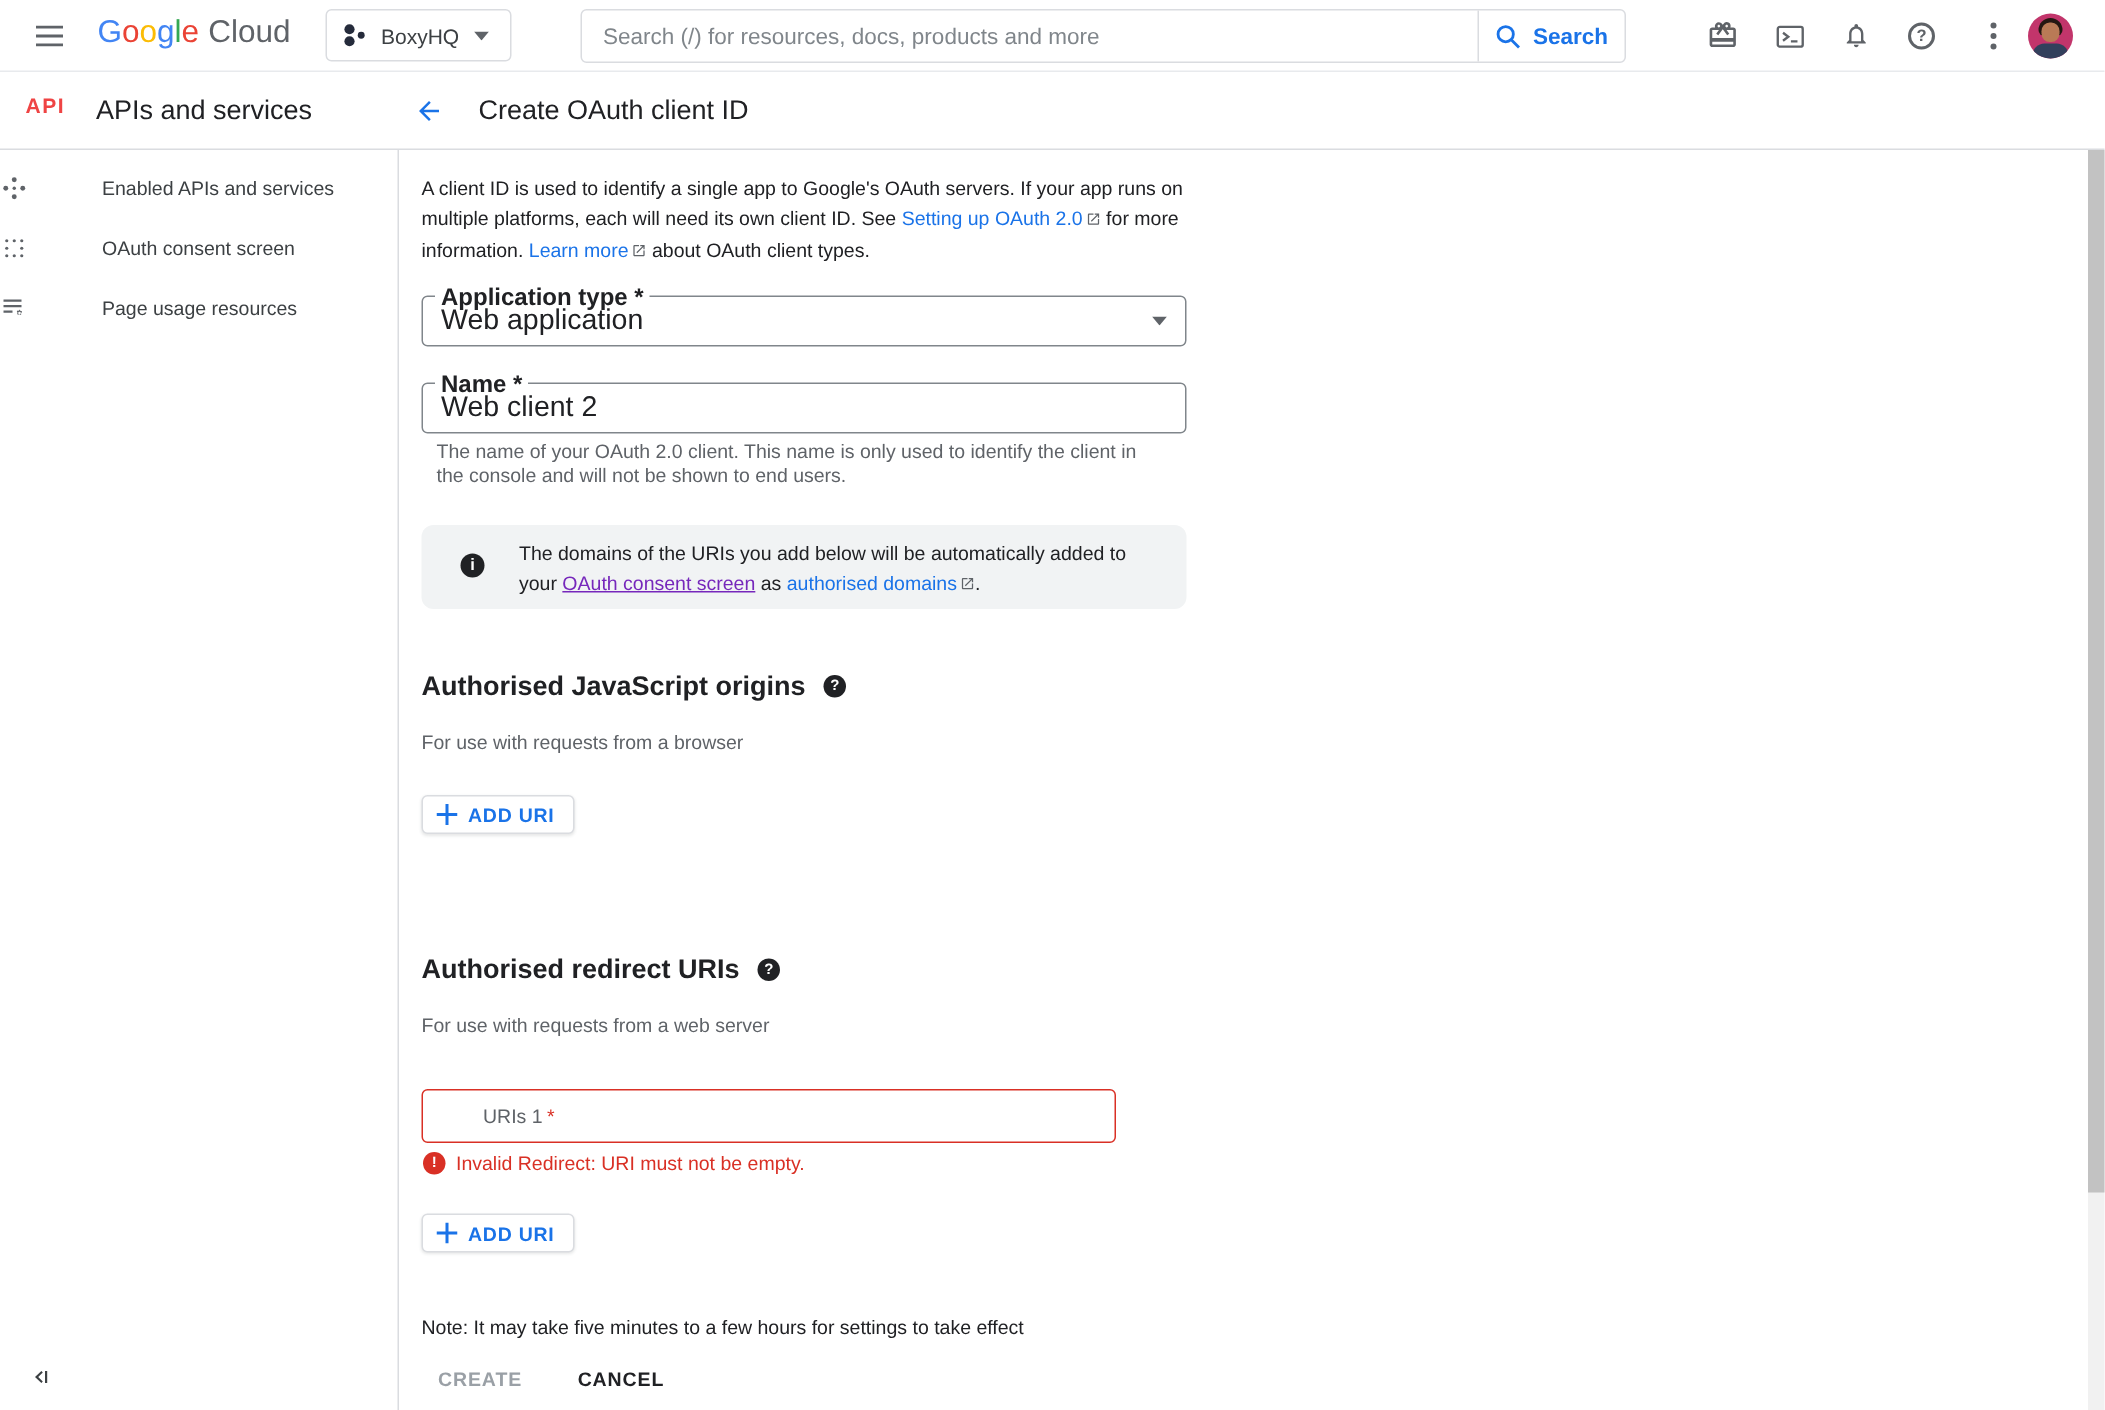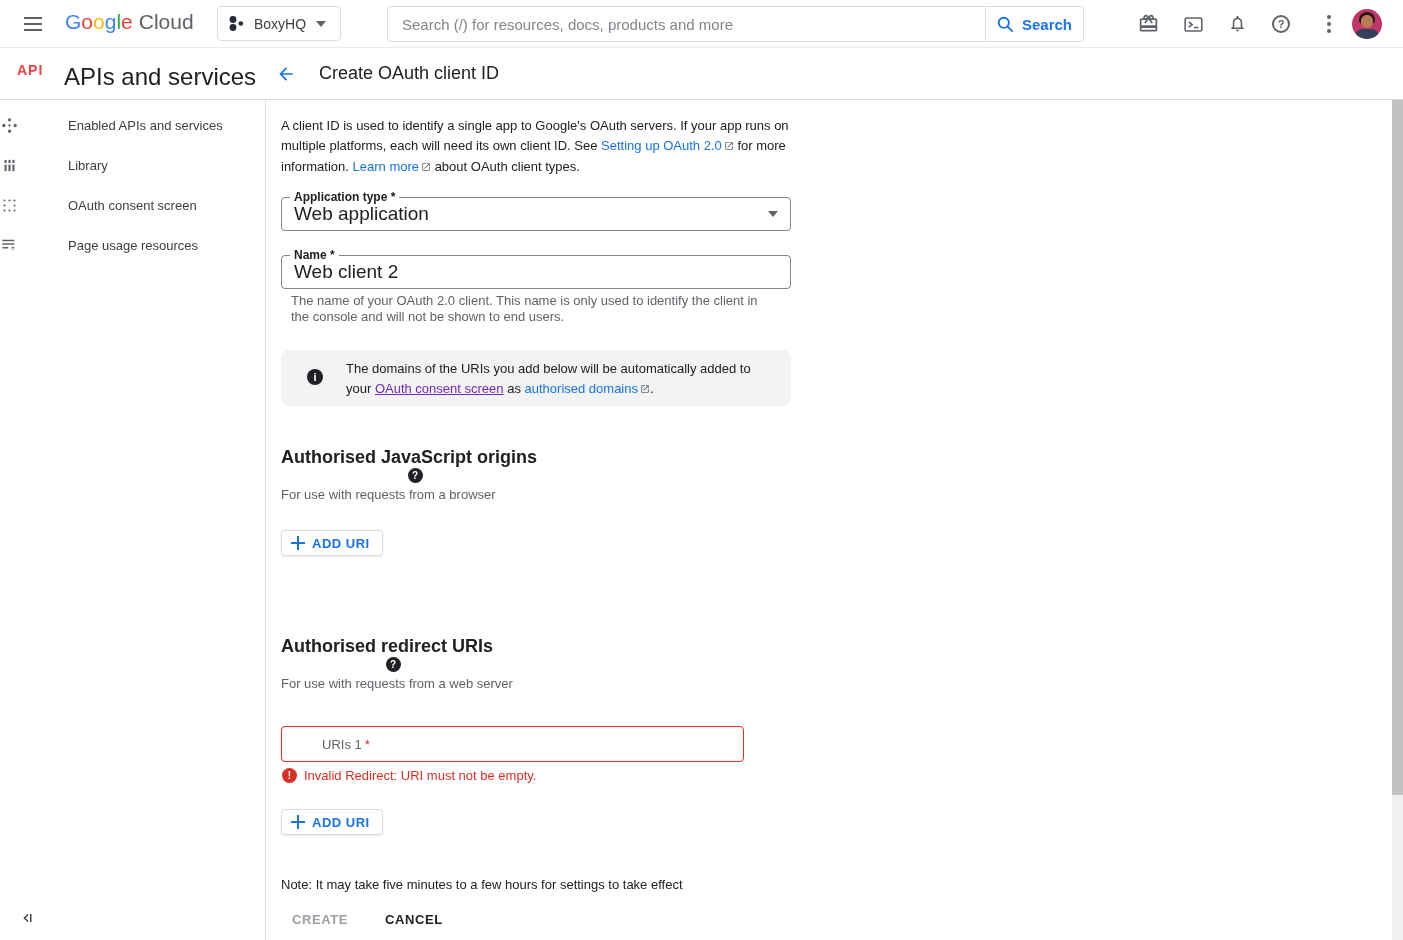--- a/index.html
+++ b/index.html
@@ -34,21 +34,21 @@
     overflow:hidden; background:#c2356b; cursor:pointer; }
   .avatar .hair { position:absolute; left:7px; top:3px; width:16px; height:12px; border-radius:8px 8px 4px 4px; background:#241712; }
   .avatar .face { position:absolute; left:9px; top:6px; width:12px; height:13px; border-radius:45%; background:#b97a56; }
   .avatar .shirt { position:absolute; left:3px; top:20px; width:24px; height:12px; border-radius:8px 8px 0 0; background:#32405c; }
 
   
   .header { position:absolute; left:0; top:48px; width:1403px; height:52px; background:#fff;
     border-bottom:1px solid #dadce0; z-index:4; }
   .api-logo { position:absolute; left:17px; top:14px; font-family:Liberation Sans, sans-serif;
     font-weight:700; font-size:14px; color:#ef4444; letter-spacing:1px; }
-  .product-title { position:absolute; left:64px; top:15px; font-size:24px; color:#202124; }
+  .product-title { position:absolute; left:64px; top:15px; font-size:18px; color:#202124; }
   .back-btn { position:absolute; left:274px; top:14px; width:24px; height:24px; display:flex;
     align-items:center; justify-content:center; cursor:pointer; }
   .page-title { position:absolute; left:319px; top:15px; font-size:18px; color:#202124; }
   .v-divider { position:absolute; left:265px; top:48px; width:1px; height:892px; background:#dadce0; z-index:3; }
 
   
   .sidebar { position:absolute; left:0; top:100px; width:265px; height:840px; background:#fff; padding-top:5px; }
   .side-item { position:relative; height:40px; display:flex; align-items:center; cursor:pointer;gap:28px; }
   .side-item .s-icon { width:18px; height:18px; display:flex; align-items:center; justify-content:center; }
   .side-item .s-icon svg { fill:#5f6368; }
@@ -62,32 +62,32 @@
 
   
   .main { position:absolute; left:266px; top:100px; width:1126px; height:840px; background:#fff; }
   .intro { position:absolute; left:15px; top:16px; width:508px; font-size:13px; line-height:20px; color:#202124; }
   a.lnk { color:#1a73e8; cursor:pointer; }
   a.lnk-visited { color:#7627bb; text-decoration:underline; cursor:pointer; }
   .ext { color:#5f6368; margin-left:2px; vertical-align:-1px; }
 
   .field { position:absolute; left:15px; width:510px; height:34px; border:1px solid #80868b;
     border-radius:4px; background:#fff; }
-  .flabel { position:absolute; top:-8px; left:8px; background:#fff; padding:0 4px; font-size:12px;
+  .flabel { position:absolute; top:-8px; left:8px; background:#fff; padding:0 4px; font-size:16px;
     font-weight:700; color:#202124; }
   .fvalue { position:absolute; left:12px; top:50%; transform:translateY(-50%); font-size:19px; color:#202124; }
   .fcaret { position:absolute; right:12px; top:50%; transform:translateY(-50%); }
   .helper { position:absolute; left:25px; top:193px; width:470px; font-size:13px; line-height:16px; color:#5f6368; }
 
   .infobox { position:absolute; left:15px; top:250px; width:510px; height:56px; background:#f1f3f4; border-radius:8px; }
   .info-i { position:absolute; left:26px; top:19px; width:16px; height:16px; border-radius:50%; background:#202124;
     color:#fff; font-size:11px; font-weight:700; display:flex; align-items:center; justify-content:center; }
   .infobox .itext { position:absolute; left:65px; top:9px; width:420px; font-size:13px; line-height:20px; color:#202124; }
 
-  .sec-h { position:absolute; left:15px; font-size:18px; font-weight:700; color:#202124; display:flex; align-items:center;flex-direction:column; }
+  .sec-h { position:absolute; left:15px; font-size:18px; font-weight:700; color:#202124; display:flex; align-items:center; }
   .q-icon { width:15px; height:15px; border-radius:50%; background:#202124; color:#fff; font-size:10px;
     font-weight:700; display:flex; align-items:center; justify-content:center; margin-left:12px; cursor:pointer; }
   .sec-sub { position:absolute; left:15px; font-size:13px; color:#5f6368; }
 
   .add-btn { position:absolute; left:15px; height:26px; display:inline-flex; align-items:center; gap:7px;
     padding:0 12px 0 9px; background:#fff; border:1px solid #dadce0; border-radius:4px; cursor:pointer;
     color:#1a73e8; font-size:13px; font-weight:700; letter-spacing:.5px; box-shadow:0 1px 2px rgba(60,64,67,.12); }
 
   .uri-field { position:absolute; left:15px; top:626px; width:463px; height:36px; border:1px solid #d93025;
     border-radius:4px; background:#fff; cursor:text; }
@@ -210,33 +210,20 @@
           <circle cx="4" cy="12" r="2.3"></circle>
           <circle cx="20" cy="12" r="2.3"></circle>
           <circle cx="12" cy="12" r="1.6"></circle>
         </svg>
     </span>
     <span class="s-label">Enabled APIs and services</span>
   </div>
   <div class="side-item">
     <span class="s-icon">
       <svg width="15" height="15" viewBox="0 0 24 24">
-          <rect x="4" y="3" width="3.4" height="5"></rect>
-          <rect x="4" y="10.5" width="3.4" height="10.5"></rect>
-          <rect x="10.3" y="3" width="3.4" height="5"></rect>
-          <rect x="10.3" y="10.5" width="3.4" height="10.5"></rect>
-          <rect x="16.6" y="3" width="3.4" height="5"></rect>
-          <rect x="16.6" y="10.5" width="3.4" height="10.5"></rect>
-        </svg>
-    </span>
-    <span class="s-label">Library</span>
-  </div>
-  <div class="side-item">
-    <span class="s-icon">
-      <svg width="15" height="15" viewBox="0 0 24 24">
           <circle cx="4" cy="4" r="1.7"></circle>
           <circle cx="12" cy="4" r="1.7"></circle>
           <circle cx="20" cy="4" r="1.7"></circle>
           <circle cx="4" cy="12" r="1.7"></circle>
           <circle cx="20" cy="12" r="1.7"></circle>
           <circle cx="4" cy="20" r="1.7"></circle>
           <circle cx="12" cy="20" r="1.7"></circle>
           <circle cx="20" cy="20" r="1.7"></circle>
         </svg>
     </span>

